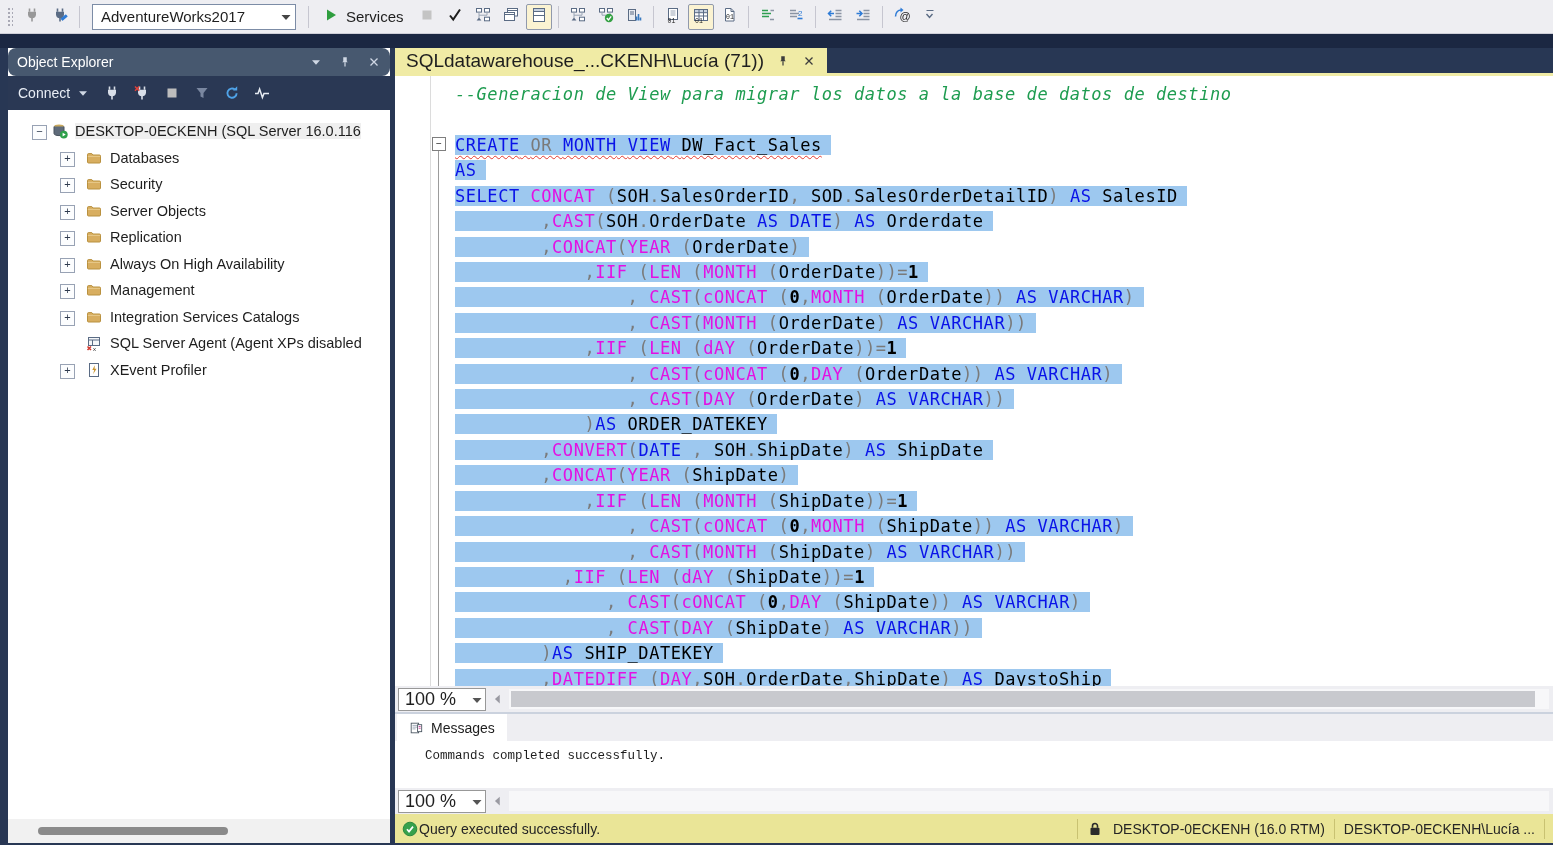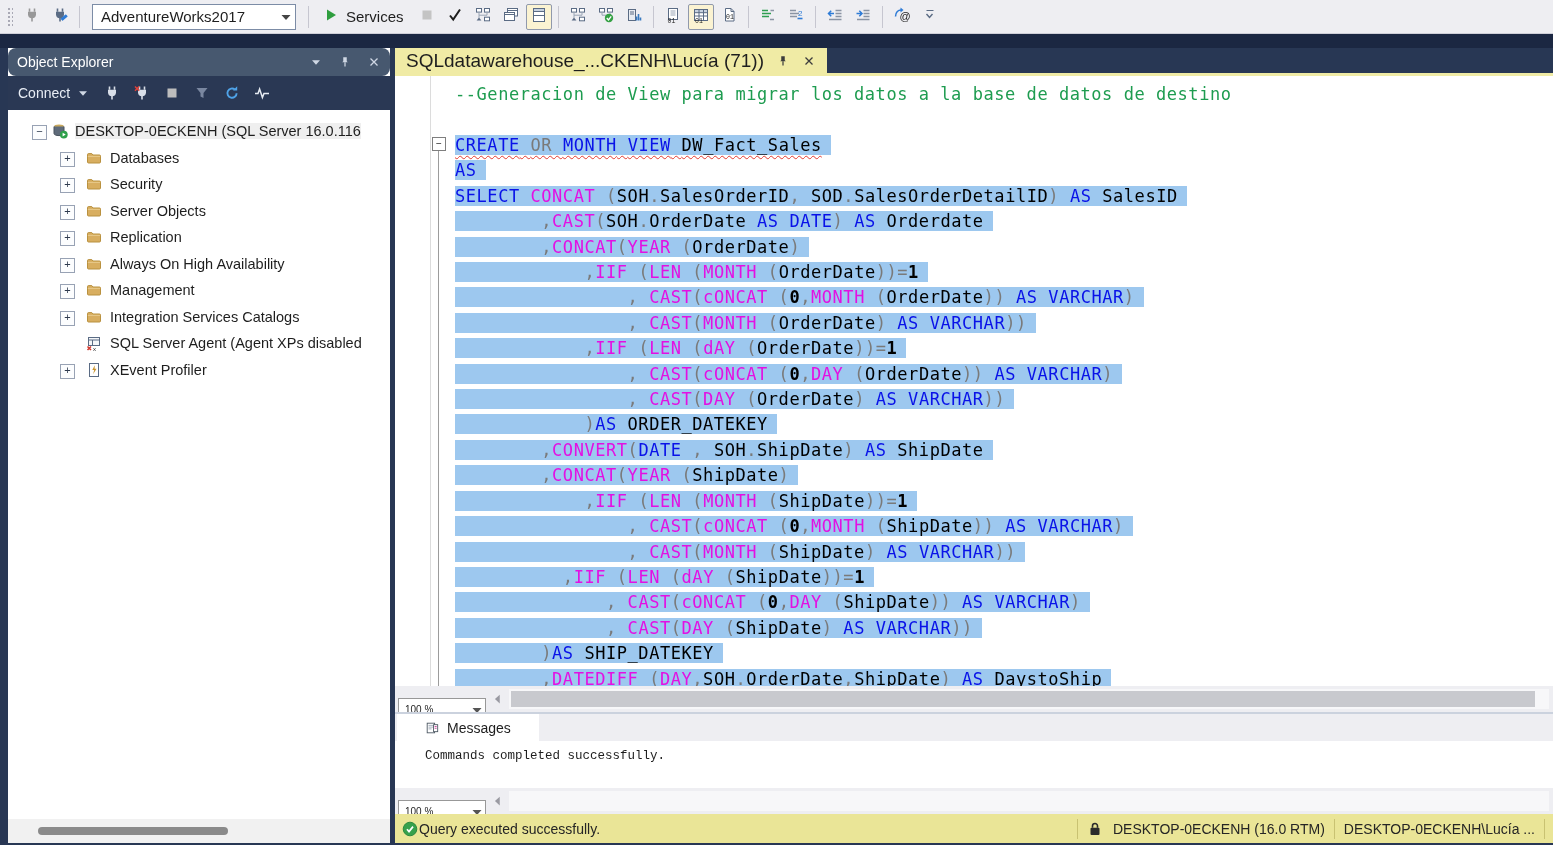--- a/index.html
+++ b/index.html
@@ -40,29 +40,29 @@
   .code-area{position:absolute;top:28px;left:0;right:0;height:610px;background:#fff;overflow:hidden;}
   .margin-line{position:absolute;left:35px;top:0;bottom:0;width:1px;background:#DCDCDC;}
   .region-line{position:absolute;left:43px;top:74px;bottom:0;width:1px;background:#9C9C9C;}
   .collapse-box{position:absolute;left:37px;top:61px;width:12px;height:12px;border:1px solid #7E7E7E;background:#fff;font-size:10px;line-height:11px;text-align:center;color:#1E1E1E;z-index:2;}
   .cl{position:absolute;left:60px;height:26px;white-space:pre;font-family:"DejaVu Sans Mono","Liberation Mono",monospace;font-size:17px;line-height:25px;letter-spacing:.55px;}
   .sel{background:#9DC8EF;padding-right:9px;}
   .sqg{text-decoration-line:underline;text-decoration-style:wavy;text-decoration-color:#E23B32;text-decoration-thickness:1px;text-underline-offset:4px;text-decoration-skip-ink:none;}
   .kw{color:#0912E8}.fn{color:#E310E3}.gr{color:#7A7A7A}.id{color:#000}.num{color:#000;font-weight:bold}.cm{color:#1E9C50}
   .zrow{position:absolute;left:0;right:0;height:26px;background:#EEEEF2;}
   .zrow1{top:638px;}.zrow2{top:740px;}
-  .zcombo{position:absolute;left:3px;top:12px;width:86px;height:21px;background:#fff;border:1px solid #989898;display:flex;align-items:center;font-size:10px;color:#1E1E1E;}
+  .zcombo{position:absolute;left:3px;top:2px;width:86px;height:21px;background:#fff;border:1px solid #989898;display:flex;align-items:center;font-size:18px;color:#1E1E1E;}
   .zval{flex:1;padding-left:6px;}
   .zcaret{width:16px;color:#555;display:flex;justify-content:center;}
   .zarrow{position:absolute;left:96px;top:4px;width:14px;height:18px;color:#9A9AA2;display:flex;align-items:center;justify-content:center;}
   .ztrack{position:absolute;left:114px;right:4px;top:3px;bottom:3px;background:#F7F7F9;}
   .zthumb{position:absolute;left:2px;right:14px;top:2px;bottom:2px;background:#C8C9CE;}
   .split{position:absolute;top:664px;left:0;right:0;height:2px;background:#CBD2DE;}
   .msg-strip{position:absolute;top:666px;left:0;right:0;height:27px;background:#EEEEF2;}
-  .msg-tab{position:absolute;left:2px;top:0;height:27px;background:#fff;display:flex;align-items:center;gap:8px;padding:0 28px;font-size:14px;color:#1E1E1E;}
+  .msg-tab{position:absolute;left:2px;top:0;height:27px;background:#fff;display:flex;align-items:center;gap:8px;padding:0 12px;font-size:14px;color:#1E1E1E;}
   .msg-body{position:absolute;top:693px;left:0;right:0;height:47px;background:#fff;font-family:"Liberation Mono",monospace;font-size:12.5px;color:#1E1E1E;padding:8px 0 0 30px;box-sizing:border-box;}
   .status{position:absolute;top:766px;left:0;right:0;height:29px;background:#EAE597;display:flex;align-items:center;font-size:14px;color:#252525;padding:0 6px;}
   .st-msg{margin-left:1px;}
   .st-right{margin-left:auto;display:flex;align-items:center;gap:9px;padding-right:2px;}
   .st-sep{width:1px;height:20px;background:#C9C272;}
   .sico{width:17px;height:17px;display:flex;align-items:center;justify-content:center;}
 </style>
 </head>
 <body>
 
@@ -400,21 +400,21 @@
             <path d="M4 4l8 8M12 4l-8 8" stroke="currentColor" stroke-width="1.5"></path>
           </svg>
         </span>
     </div>
     <div class="tabbar"></div>
 
     <div class="code-area">
       <div class="margin-line"></div>
       <div class="region-line"></div>
       <div class="collapse-box">−</div>
-    <div class="cl" style="top: 6px;"><span class="cm">--Generacion de View para migrar los datos a la base de datos de destino</span></div>
+    <div class="cl" style="top: 6px; font-style: italic;"><span class="cm">--Generacion de View para migrar los datos a la base de datos de destino</span></div>
         <div class="cl" style="top: 31.42px;"></div>
         <div class="cl" style="top: 56.84px;"><span class="sel sqg"><span class="kw">CREATE</span><span class="id"> </span><span class="gr">OR</span><span class="id"> </span><span class="kw">MONTH</span><span class="id"> </span><span class="kw">VIEW</span><span class="id"> </span><span class="id">DW_Fact_Sales</span></span></div>
         <div class="cl" style="top: 82.26px;"><span class="sel"><span class="kw">AS</span></span></div>
         <div class="cl" style="top: 107.68px;"><span class="sel"><span class="kw">SELECT</span><span class="id"> </span><span class="fn">CONCAT</span><span class="id"> </span><span class="gr">(</span><span class="id">SOH</span><span class="gr">.</span><span class="id">SalesOrderID</span><span class="gr">,</span><span class="id"> SOD</span><span class="gr">.</span><span class="id">SalesOrderDetailID</span><span class="gr">)</span><span class="id"> </span><span class="kw">AS</span><span class="id"> SalesID</span></span></div>
         <div class="cl" style="top: 133.1px;"><span class="sel"><span class="id">        </span><span class="gr">,</span><span class="fn">CAST</span><span class="gr">(</span><span class="id">SOH</span><span class="gr">.</span><span class="id">OrderDate</span><span class="id"> </span><span class="kw">AS</span><span class="id"> </span><span class="kw">DATE</span><span class="gr">)</span><span class="id"> </span><span class="kw">AS</span><span class="id"> Orderdate</span></span></div>
         <div class="cl" style="top: 158.52px;"><span class="sel"><span class="id">        </span><span class="gr">,</span><span class="fn">CONCAT</span><span class="gr">(</span><span class="fn">YEAR</span><span class="id"> </span><span class="gr">(</span><span class="id">OrderDate</span><span class="gr">)</span></span></div>
         <div class="cl" style="top: 183.94px;"><span class="sel"><span class="id">            </span><span class="gr">,</span><span class="fn">IIF</span><span class="id"> </span><span class="gr">(</span><span class="fn">LEN</span><span class="id"> </span><span class="gr">(</span><span class="fn">MONTH</span><span class="id"> </span><span class="gr">(</span><span class="id">OrderDate</span><span class="gr">))=</span><span class="num">1</span></span></div>
         <div class="cl" style="top: 209.36px;"><span class="sel"><span class="id">                </span><span class="gr">,</span><span class="id"> </span><span class="fn">CAST</span><span class="gr">(</span><span class="fn">cONCAT</span><span class="id"> </span><span class="gr">(</span><span class="num">0</span><span class="gr">,</span><span class="fn">MONTH</span><span class="id"> </span><span class="gr">(</span><span class="id">OrderDate</span><span class="gr">))</span><span class="id"> </span><span class="kw">AS</span><span class="id"> </span><span class="kw">VARCHAR</span><span class="gr">)</span></span></div>
         <div class="cl" style="top: 234.78px;"><span class="sel"><span class="id">                </span><span class="gr">,</span><span class="id"> </span><span class="fn">CAST</span><span class="gr">(</span><span class="fn">MONTH</span><span class="id"> </span><span class="gr">(</span><span class="id">OrderDate</span><span class="gr">)</span><span class="id"> </span><span class="kw">AS</span><span class="id"> </span><span class="kw">VARCHAR</span><span class="gr">))</span></span></div>
         <div class="cl" style="top: 260.2px;"><span class="sel"><span class="id">            </span><span class="gr">,</span><span class="fn">IIF</span><span class="id"> </span><span class="gr">(</span><span class="fn">LEN</span><span class="id"> </span><span class="gr">(</span><span class="fn">dAY</span><span class="id"> </span><span class="gr">(</span><span class="id">OrderDate</span><span class="gr">))=</span><span class="num">1</span></span></div>

